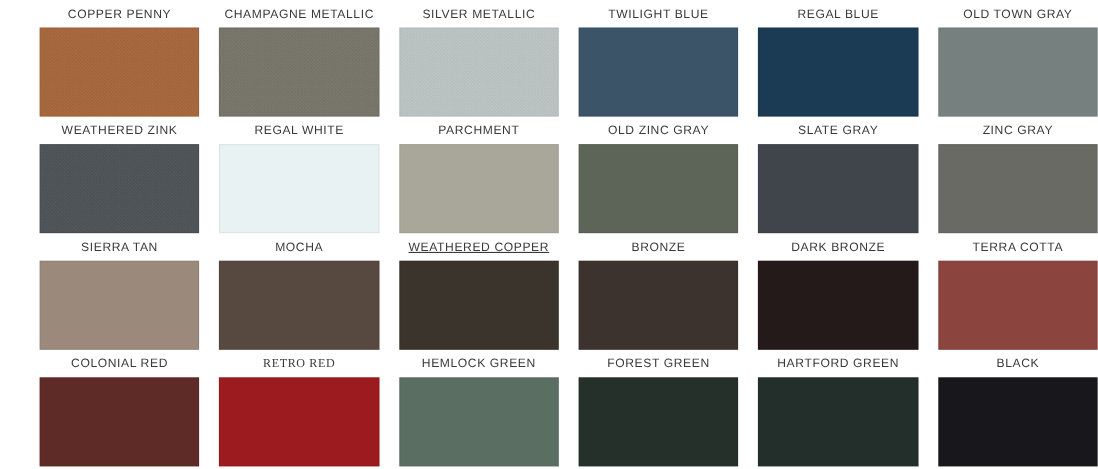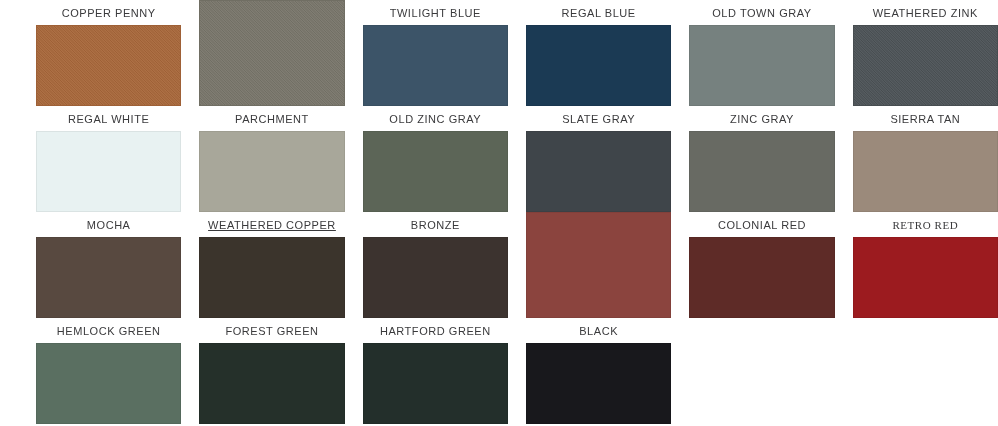--- a/index.html
+++ b/index.html
@@ -70,21 +70,26 @@
 </style>
 </head>
 <body style="background: rgb(255, 255, 255);">
 
 <div id="palette-grid">
     <div class="swatch-cell">
       <div class="swatch-label" style="color: rgb(58, 58, 60);">COPPER PENNY</div>
       <div class="swatch-chip has-texture" style="background-color: rgb(168, 103, 58);"></div>
     </div>
     <div class="swatch-cell">
+      <div class="swatch-label" style="color: rgb(58, 58, 60);">CHAMPAGNE METALLIC</div>
       <div class="swatch-chip has-texture" style="background-color: rgb(120, 117, 106);"></div>
+    </div>
+    <div class="swatch-cell">
+      <div class="swatch-label" style="color: rgb(58, 58, 60);">SILVER METALLIC</div>
+      <div class="swatch-chip has-texture" style="background-color: rgb(190, 198, 198);"></div>
     </div>
     <div class="swatch-cell">
       <div class="swatch-label" style="color: rgb(58, 58, 60);">TWILIGHT BLUE</div>
       <div class="swatch-chip" style="background-color: rgb(60, 84, 104);"></div>
     </div>
     <div class="swatch-cell">
       <div class="swatch-label" style="color: rgb(58, 58, 60);">REGAL BLUE</div>
       <div class="swatch-chip" style="background-color: rgb(27, 58, 84);"></div>
     </div>
     <div class="swatch-cell">
@@ -125,20 +130,25 @@
     </div>
     <div class="swatch-cell">
       <div class="swatch-label" style="color: rgb(58, 58, 60); text-decoration: underline;">WEATHERED COPPER</div>
       <div class="swatch-chip" style="background-color: rgb(59, 52, 44);"></div>
     </div>
     <div class="swatch-cell">
       <div class="swatch-label" style="color: rgb(58, 58, 60);">BRONZE</div>
       <div class="swatch-chip" style="background-color: rgb(60, 51, 47);"></div>
     </div>
     <div class="swatch-cell">
+      <div class="swatch-label" style="color: rgb(58, 58, 60);">DARK BRONZE</div>
+      <div class="swatch-chip" style="background-color: rgb(35, 26, 25);"></div>
+    </div>
+    <div class="swatch-cell">
+      <div class="swatch-label" style="color: rgb(58, 58, 60);">TERRA COTTA</div>
       <div class="swatch-chip" style="background-color: rgb(139, 68, 62);"></div>
     </div>
     <div class="swatch-cell">
       <div class="swatch-label" style="color: rgb(58, 58, 60); text-align: center;">COLONIAL RED</div>
       <div class="swatch-chip" style="background-color: rgb(94, 43, 39);"></div>
     </div>
     <div class="swatch-cell">
       <div class="swatch-label" style="color: rgb(58, 58, 60); font-family: Liberation Serif, serif;">RETRO RED</div>
       <div class="swatch-chip" style="background-color: rgb(156, 27, 31);"></div>
     </div>

